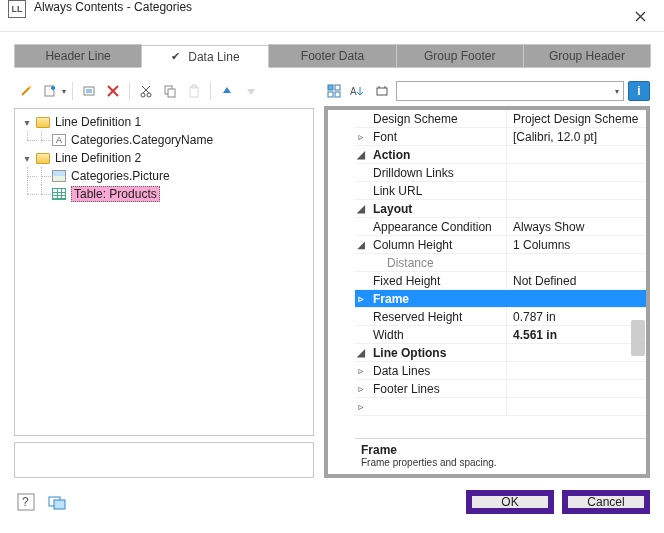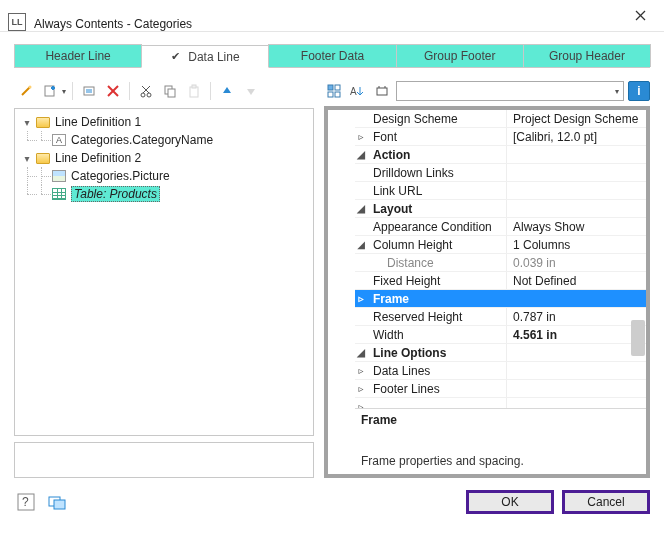--- a/index.html
+++ b/index.html
@@ -1,24 +1,24 @@
 <!DOCTYPE html>
 <html><head>
 <meta charset="utf-8">
 <style>
 * { box-sizing: border-box; margin: 0; padding: 0; }
 body { font-family: "Segoe UI", Tahoma, sans-serif; font-size: 12px; color: #222; background: #fff; width: 664px; height: 533px; overflow: hidden; }
-.titlebar { height: 32px; display: flex; align-items: flex-end; padding: 0 8px; border-bottom: 1px solid #e5e5e5; }
+.titlebar { height: 32px; display: flex; align-items: flex-start; padding: 0 8px; border-bottom: 1px solid #e5e5e5; }
 .app-icon { width: 18px; height: 18px; border: 1px solid #666; display: flex; align-items: center; justify-content: center; font-size: 9px; font-weight: bold; color: #555; margin-right: 8px; }
 .title-text { flex: 1; font-size: 12px; }
 .close-btn { width: 32px; height: 32px; display: flex; align-items: center; justify-content: center; cursor: pointer; }
 .close-btn svg { width: 11px; height: 11px; }
 .content { padding: 12px 14px 0 14px; }
 .tabs { display: flex; border-bottom: 1px solid #c8c8c8; height: 24px; margin-bottom: 10px; }
-.tab { flex: 1; border: 1px solid #c8c8c8; border-bottom: none; background: #5eead4; display: flex; align-items: center; justify-content: center; font-size: 12px; cursor: pointer; margin-right: -1px; position: relative; color: #444; }
+.tab { flex: 1; border: 1px solid #c8c8c8; border-bottom: none; background: #a3a3a3; display: flex; align-items: center; justify-content: center; font-size: 12px; cursor: pointer; margin-right: -1px; position: relative; color: #444; }
 .tab.active { background: #fff; border-bottom: 1px solid #fff; top: 1px; }
 .tab .check { margin-right: 8px; font-size: 11px; }
 .main-row { display: flex; gap: 10px; height: 400px; }
 .left-pane, .right-pane { display: flex; flex-direction: column; }
 .left-pane { width: 300px; }
 .right-pane { flex: 1; }
 .toolbar { height: 26px; display: flex; align-items: center; gap: 4px; padding: 0 2px; margin-bottom: 4px; }
 .toolbar .tbtn { width: 20px; height: 20px; display: flex; align-items: center; justify-content: center; cursor: pointer; border-radius: 2px; }
 .toolbar .sep { width: 1px; height: 18px; background: #ddd; margin: 0 2px; }
 .toolbar .dd { font-size: 8px; margin-left: -2px; color: #555; }
@@ -26,21 +26,21 @@
 .tree-node { display: flex; align-items: center; height: 18px; padding-left: 4px; font-size: 12px; cursor: default; white-space: nowrap; }
 .tree-toggle { width: 12px; display: inline-flex; justify-content: center; color: #666; font-size: 10px; cursor: pointer; }
 .tree-icon { width: 16px; height: 14px; margin: 0 4px 0 2px; display: inline-flex; align-items: center; justify-content: center; }
 .folder-icon { width: 14px; height: 11px; background: linear-gradient(#ffe9a8,#f7c94b); border: 1px solid #d4a429; border-radius: 1px; position: relative; }
 .a-icon { width: 14px; height: 12px; border: 1px solid #999; background: #fff; font-size: 9px; display: flex; align-items: center; justify-content: center; color: #555; }
 .pic-icon { width: 14px; height: 12px; border: 1px solid #999; background: linear-gradient(#bfe3ff 50%,#e8f5e0 50%); position: relative; }
 .table-icon { width: 14px; height: 12px; border: 1px solid #4a8; background: #fff; position: relative; }
 .table-icon::before, .table-icon::after { content: ""; position: absolute; background: #4a8; }
 .table-icon::before { left: 0; right: 0; top: 3px; height: 1px; box-shadow: 0 3px 0 #4a8, 0 6px 0 #4a8; }
 .table-icon::after { top: 0; bottom: 0; left: 4px; width: 1px; box-shadow: 4px 0 0 #4a8; }
-.tree-node.selected .label-sel { border: 1px dotted #666; background: #5eead4; padding: 0 2px; font-style: italic; }
+.tree-node.selected .label-sel { border: 1px dotted #666; background: #f9a8d4; padding: 0 2px; }
 .guide { display: inline-block; width: 14px; height: 18px; position: relative; }
 .guide::before { content: ""; position: absolute; left: 6px; top: 0; bottom: 0; border-left: 1px dotted #bbb; }
 .guide.h::after { content: ""; position: absolute; left: 6px; right: -2px; top: 9px; border-top: 1px dotted #bbb; }
 .guide.last::before { bottom: 9px; }
 .preview-box { height: 36px; border: 1px solid #c8c8c8; margin-top: 6px; background: #fff; }
 .right-toolbar { display: flex; align-items: center; height: 26px; gap: 4px; margin-bottom: 2px; }
 .right-toolbar .ricon { width: 20px; height: 20px; display: flex; align-items: center; justify-content: center; cursor: pointer; border-radius: 2px; }
 .right-toolbar .filter { flex: 1; height: 20px; border: 1px solid #aaa; background: #fff; display: flex; align-items: center; justify-content: space-between; padding: 0 4px; font-size: 11px; }
 .info-btn { width: 22px; height: 20px; background: #2a8ad4; border: 1px solid #1a6da8; display: flex; align-items: center; justify-content: center; color: #fff; font-weight: bold; font-size: 12px; border-radius: 2px; cursor: pointer; }
 .prop-grid { flex: 1; border: 4px solid #a3a3a3; background: #fff; overflow: hidden; font-size: 12px; position: relative; display: flex; flex-direction: column; padding-left: 27px; }
@@ -50,24 +50,24 @@
 .prop-row .cell-r { flex: 1; padding-left: 6px; height: 100%; display: flex; align-items: center; overflow: hidden; }
 .prop-row.header .cell-l { font-weight: bold; }
 .prop-row.selected { background: #1e90ff; color: #fff; }
 .prop-row.selected .cell-l { font-weight: bold; border-right-color: #1e90ff; }
 .pg-toggle { width: 12px; text-align: center; font-size: 10px; color: #555; cursor: pointer; }
 .pg-indent { display: inline-block; }
 .bold-val { font-weight: bold; }
 .scroll-thumb { position: absolute; right: 1px; top: 210px; width: 14px; height: 36px; background: #cdcdcd; border-radius: 2px; }
 .help-panel { border-top: 1px solid #d8d8d8; padding: 4px 6px 6px; }
 .help-title { font-weight: bold; font-size: 12px; }
-.help-desc { font-size: 12px; color: #333; margin-top: 27px; }
+.help-desc { font-size: 10px; color: #333; }
 .footer { display: flex; align-items: center; padding: 12px 14px; gap: 8px; }
 .footer .spacer { flex: 1; }
-.footer-btn { min-width: 88px; height: 24px; border: 3px solid #4c1d95; background: #e9e9e9; display: flex; align-items: center; justify-content: center; font-size: 12px; cursor: pointer; }
+.footer-btn { min-width: 88px; height: 24px; border: 6px solid #4c1d95; background: #e9e9e9; display: flex; align-items: center; justify-content: center; font-size: 12px; cursor: pointer; }
 .footer-icon { width: 24px; height: 22px; display: flex; align-items: center; justify-content: center; cursor: pointer; border: 1px solid transparent; border-radius: 2px; }
 svg { display: block; }
 .drop-arrow { font-size: 8px; color: #555; }
 </style>
 </head>
 <body>
 
 <div class="titlebar">
   <div class="app-icon">LL</div>
   <div class="title-text">Always Contents - Categories</div>
@@ -302,21 +302,20 @@
                 <span class="pg-indent" style="width:6px"></span>
                 <span>Column Height</span>
               </div>
               <div class="cell-r">1 Columns</div>
             </div>
           <div class="prop-row">
               <div class="cell-l">
                 <span class="pg-indent" style="width:32px"></span>
                 <span style="color:#888">Distance</span>
               </div>
-              <div class="cell-r" style="color:#888">0.039 in</div>
             </div>
           <div class="prop-row">
               <div class="cell-l">
                 <span class="pg-indent" style="width:18px"></span>
                 <span>Fixed Height</span>
               </div>
               <div class="cell-r">Not Defined</div>
             </div>
           <div class="prop-row selected">
               <div class="cell-l">

